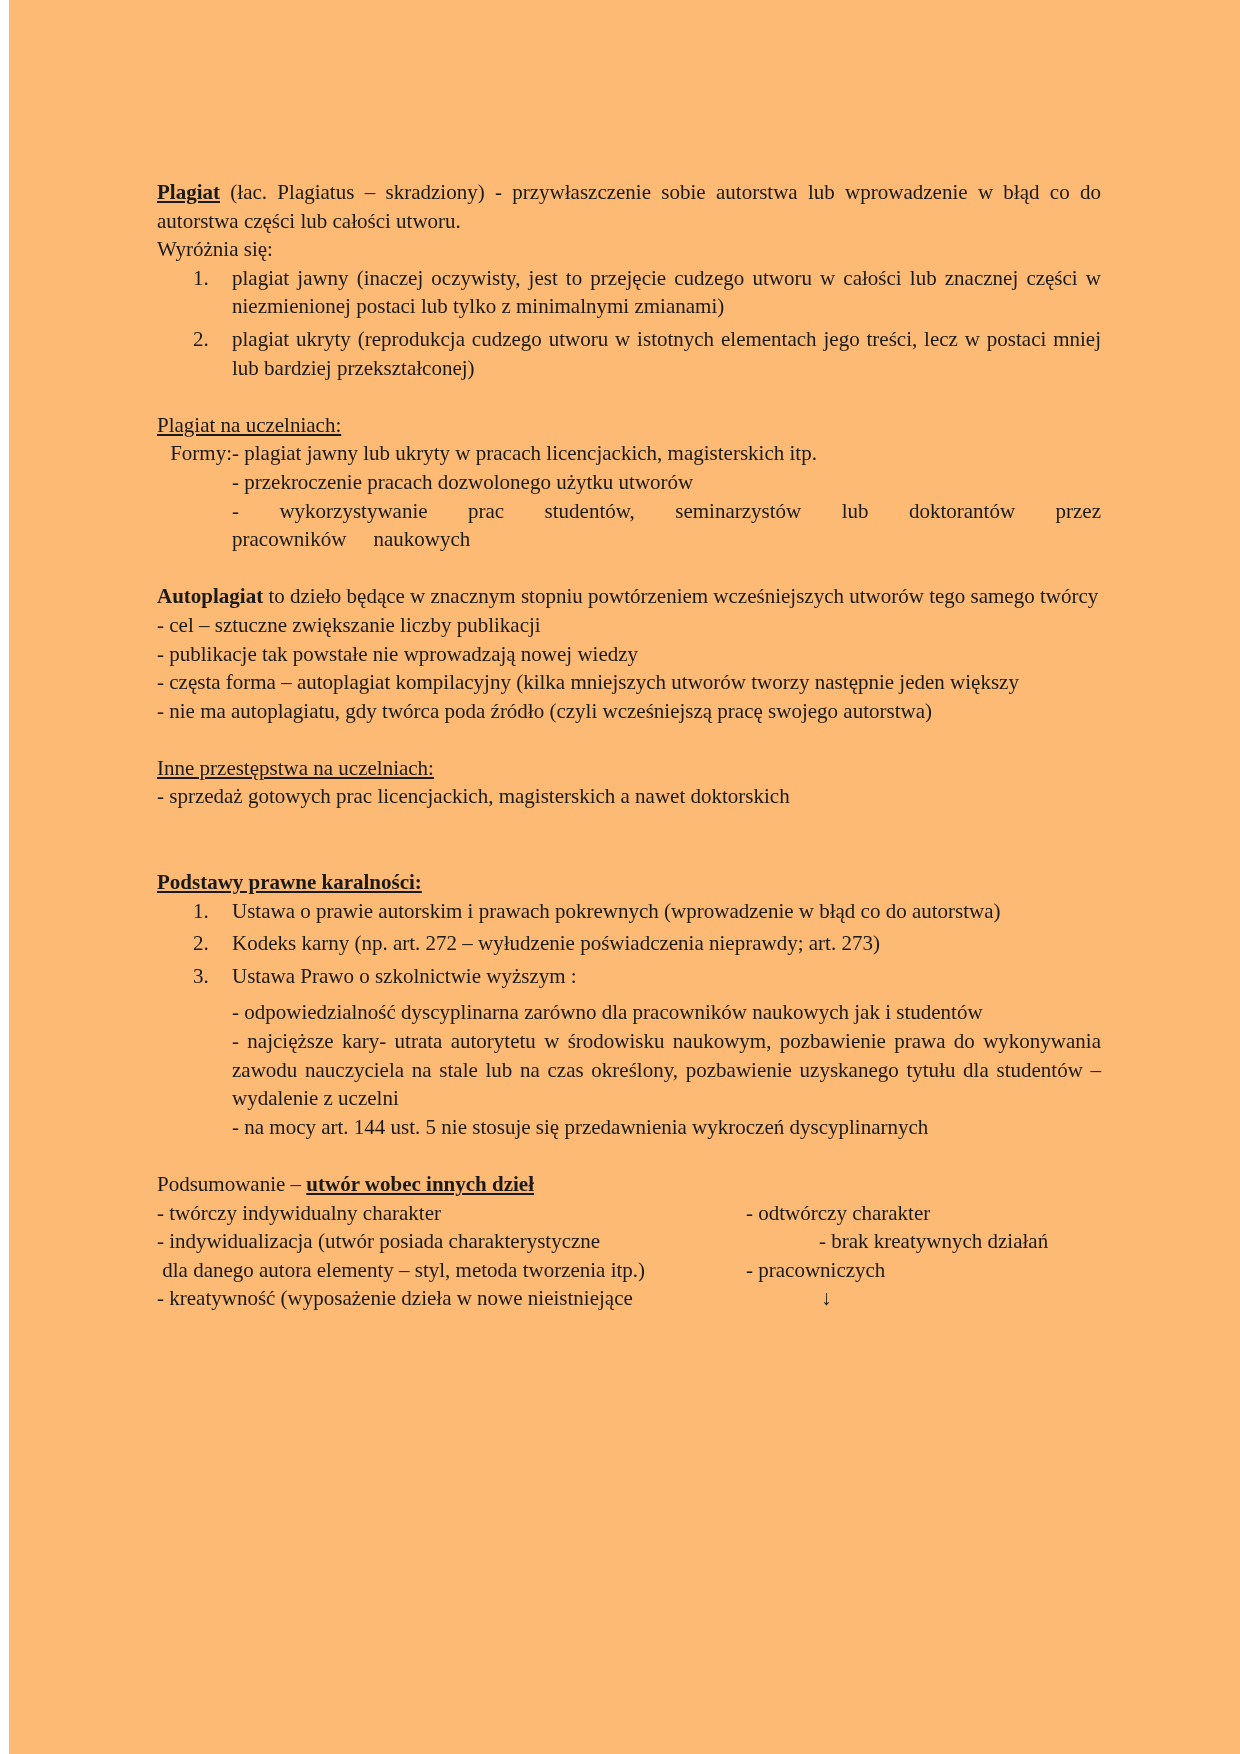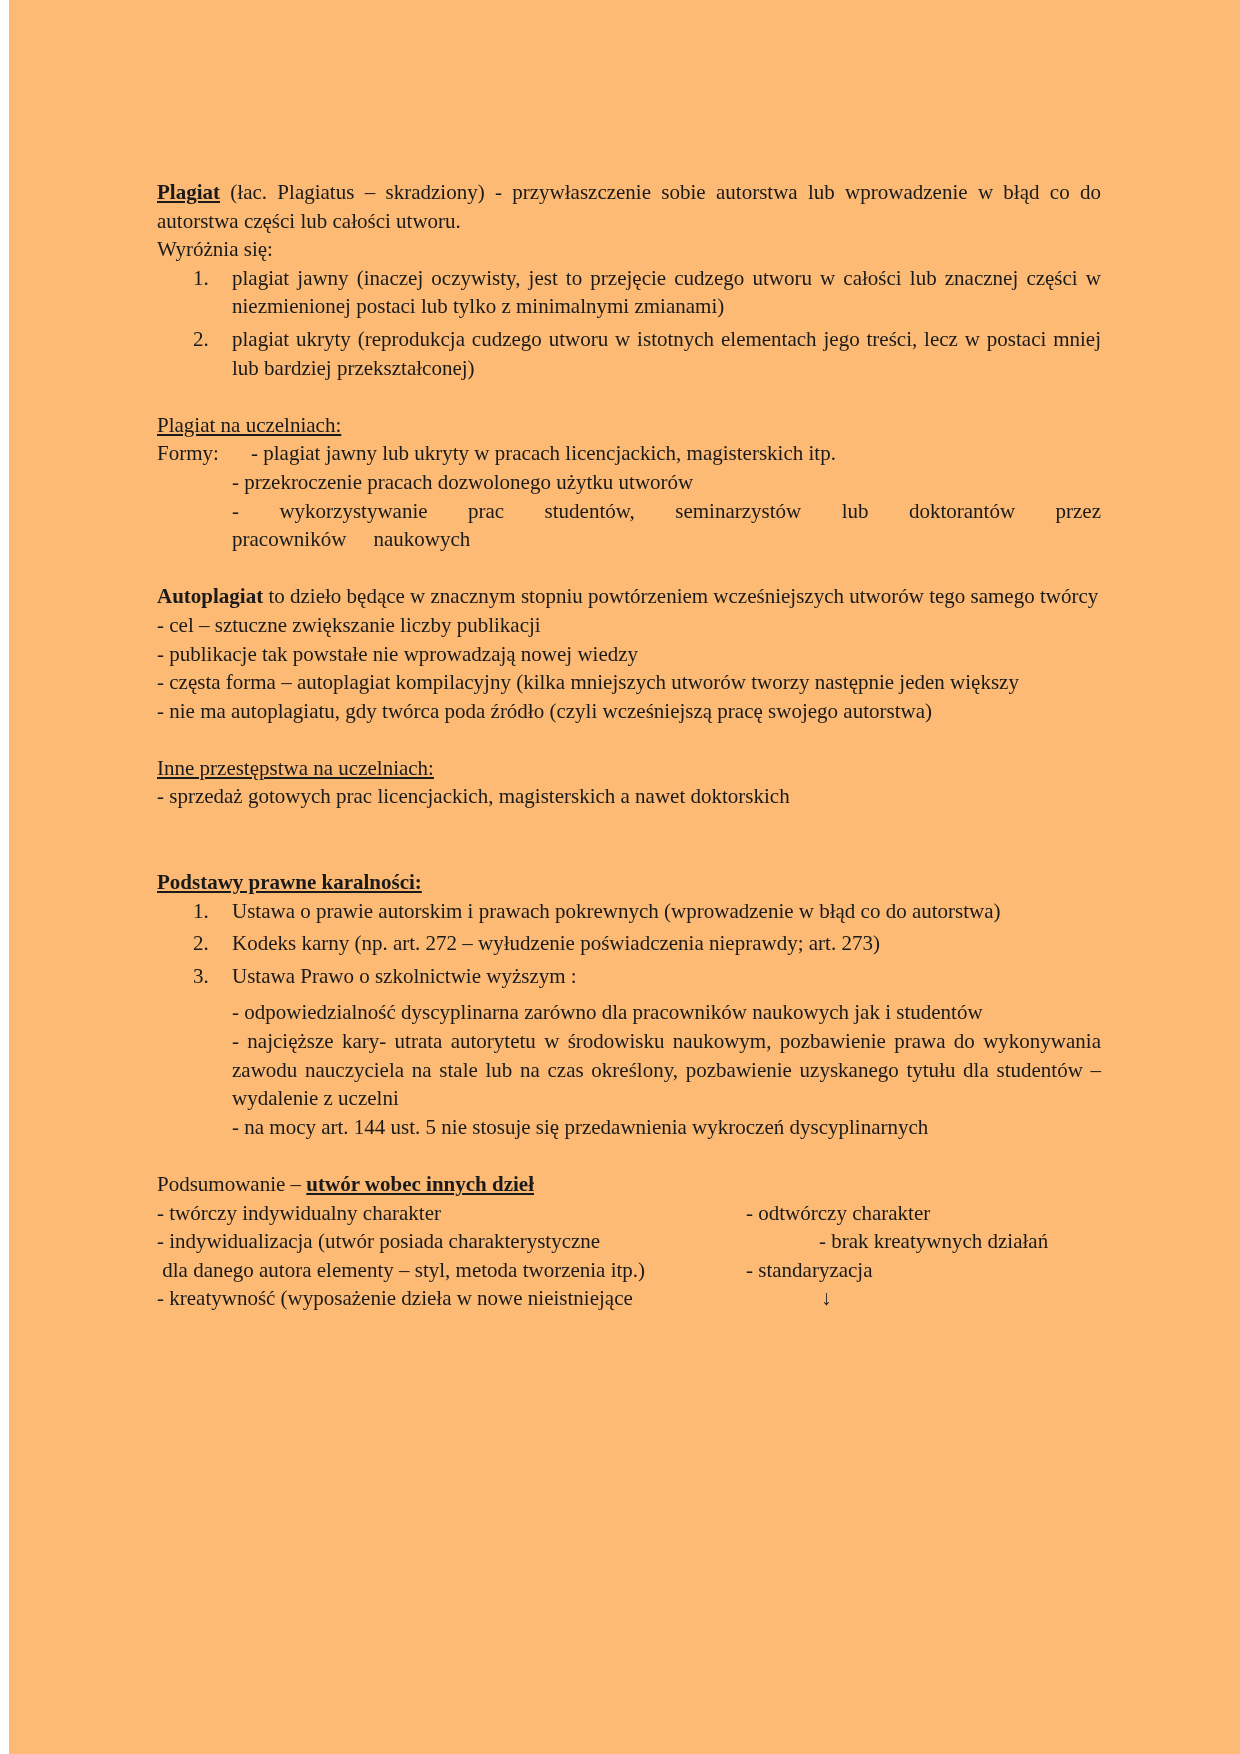--- a/index.html
+++ b/index.html
@@ -16,22 +16,22 @@
   .bold { font-weight: bold; }
   .u { text-decoration: underline; }
   .gap { height: 28.6px; }
   .gap2 { height: 57px; }
   ol { margin: 0; padding: 0; list-style: none; }
   ol li { position: relative; padding-left: 75px; }
   ol li .num { position: absolute; left: 36px; top: 0; }
   ol li + li { margin-top: 4px; }
   .indent { padding-left: 75px; }
   .forms-first { display: flex; }
-  .forms-first .lbl { width: 75px; }
-  .forms-first .txt { flex: 1; margin-left: 19px; }
+  .forms-first .lbl { width: 75px; text-align: right; }
+  .forms-first .txt { flex: 1; }
   .twocol { position: relative; height: 28.6px; white-space: pre; }
   .twocol .l { position: absolute; left: 0; top: 0; }
   .twocol .r { position: absolute; top: 0; text-align: right; }
 </style>
 </head>
 <body>
 
 <div class="page">
   <div class="content">
 
@@ -85,21 +85,21 @@
     <div class="twocol">
       <span class="l">- twórczy indywidualny charakter</span>
       <span class="r" style="left: 589px;">- odtwórczy charakter</span>
     </div>
     <div class="twocol">
       <span class="l">- indywidualizacja (utwór posiada charakterystyczne</span>
       <span class="r" style="left: 662px;">- brak kreatywnych działań</span>
     </div>
     <div class="twocol">
       <span class="l"> dla danego autora elementy – styl, metoda tworzenia itp.)</span>
-      <span class="r" style="left: 589px;">- standaryzacja</span>
+      <span class="r" style="left: 589px;">- pracowniczych</span>
     </div>
     <div class="twocol">
       <span class="l">- kreatywność (wyposażenie dzieła w nowe nieistniejące</span>
       <span class="r" style="left: 664px;">↓</span>
     </div>
 
   </div>
 </div>
 
 </body></html>

